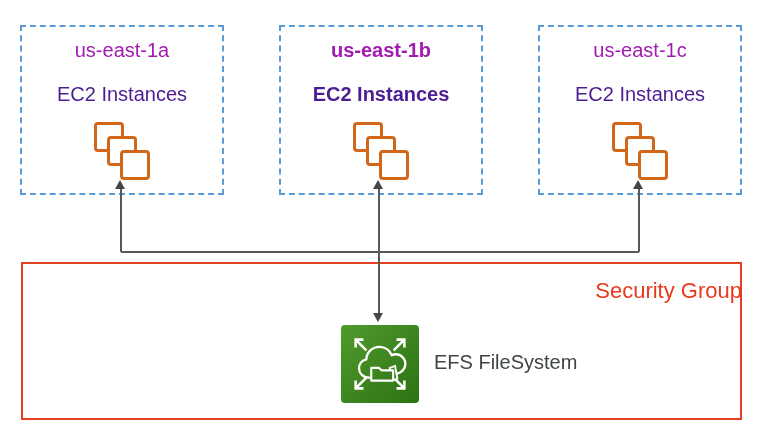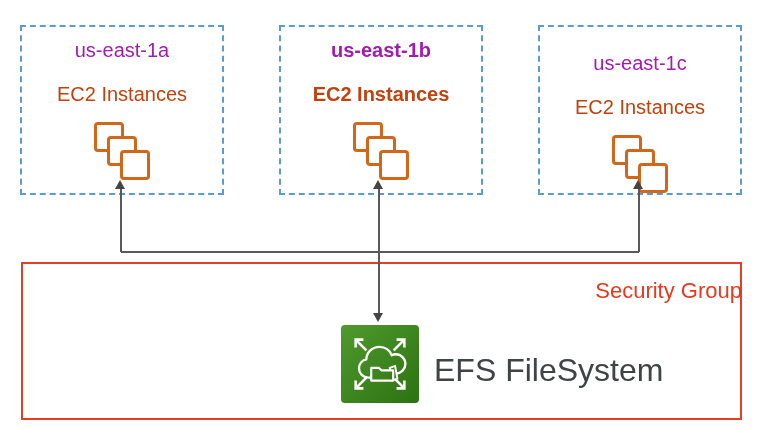--- a/index.html
+++ b/index.html
@@ -8,23 +8,23 @@
     font-family:"Liberation Sans", sans-serif;overflow:hidden;
   }
   
   .az-box{
     position:absolute;top:25px;width:204px;height:170px;
     border:2px dashed #5B9BD5;box-sizing:border-box;
     display:flex;flex-direction:column;align-items:center;
   }
   .az-box.z0{left:20px;}
   .az-box.z1{left:279px;font-weight:bold;}
-  .az-box.z2{left:538px;justify-content:flex-end;}
+  .az-box.z2{left:538px;}
   .az-name{margin-top:11px;font-size:20px;line-height:24px;color:#a21caf;}
-  .az-sub{margin-top:20px;font-size:20px;line-height:24px;color:#c2410c;}
+  .az-sub{margin-top:20px;font-size:20px;line-height:24px;color:#4c1d95;}
   
   .ec2-cluster{position:relative;margin-top:16px;width:56px;height:58px;}
   .ec2-sq{
     position:absolute;width:30px;height:30px;box-sizing:border-box;
     background:#fff;border:3.5px solid #D2671A;border-radius:4px;
   }
   .ec2-sq.s1{left:0;top:0;}
   .ec2-sq.s2{left:13px;top:14px;}
   .ec2-sq.s3{left:26px;top:28px;}
   
@@ -53,22 +53,22 @@
     position:absolute;left:21px;top:262px;width:721px;height:158px;
     border:2px solid #E33F20;box-sizing:border-box;background:transparent;
   }
   .sg-label{
     position:absolute;left:21px;top:279px;width:721px;text-align:right;
     font-size:22px;line-height:24px;color:#E8391D;z-index:2;
   }
   
   .efs-icon{position:absolute;left:341px;top:325px;width:78px;height:78px;z-index:2;}
   .efs-label{
-    position:absolute;left:434px;top:347px;font-size:32px;line-height:30px;
-    color:#3F4444;z-index:2;margin-top:8px;
+    position:absolute;left:434px;top:347px;font-size:20px;line-height:30px;
+    color:#3F4444;z-index:2;
   }
 </style>
 </head>
 <body>
 
 <div class="canvas">
 
   <div class="az-box z0">
     <div class="az-name">us-east-1a</div>
     <div class="az-sub">EC2 Instances</div>

